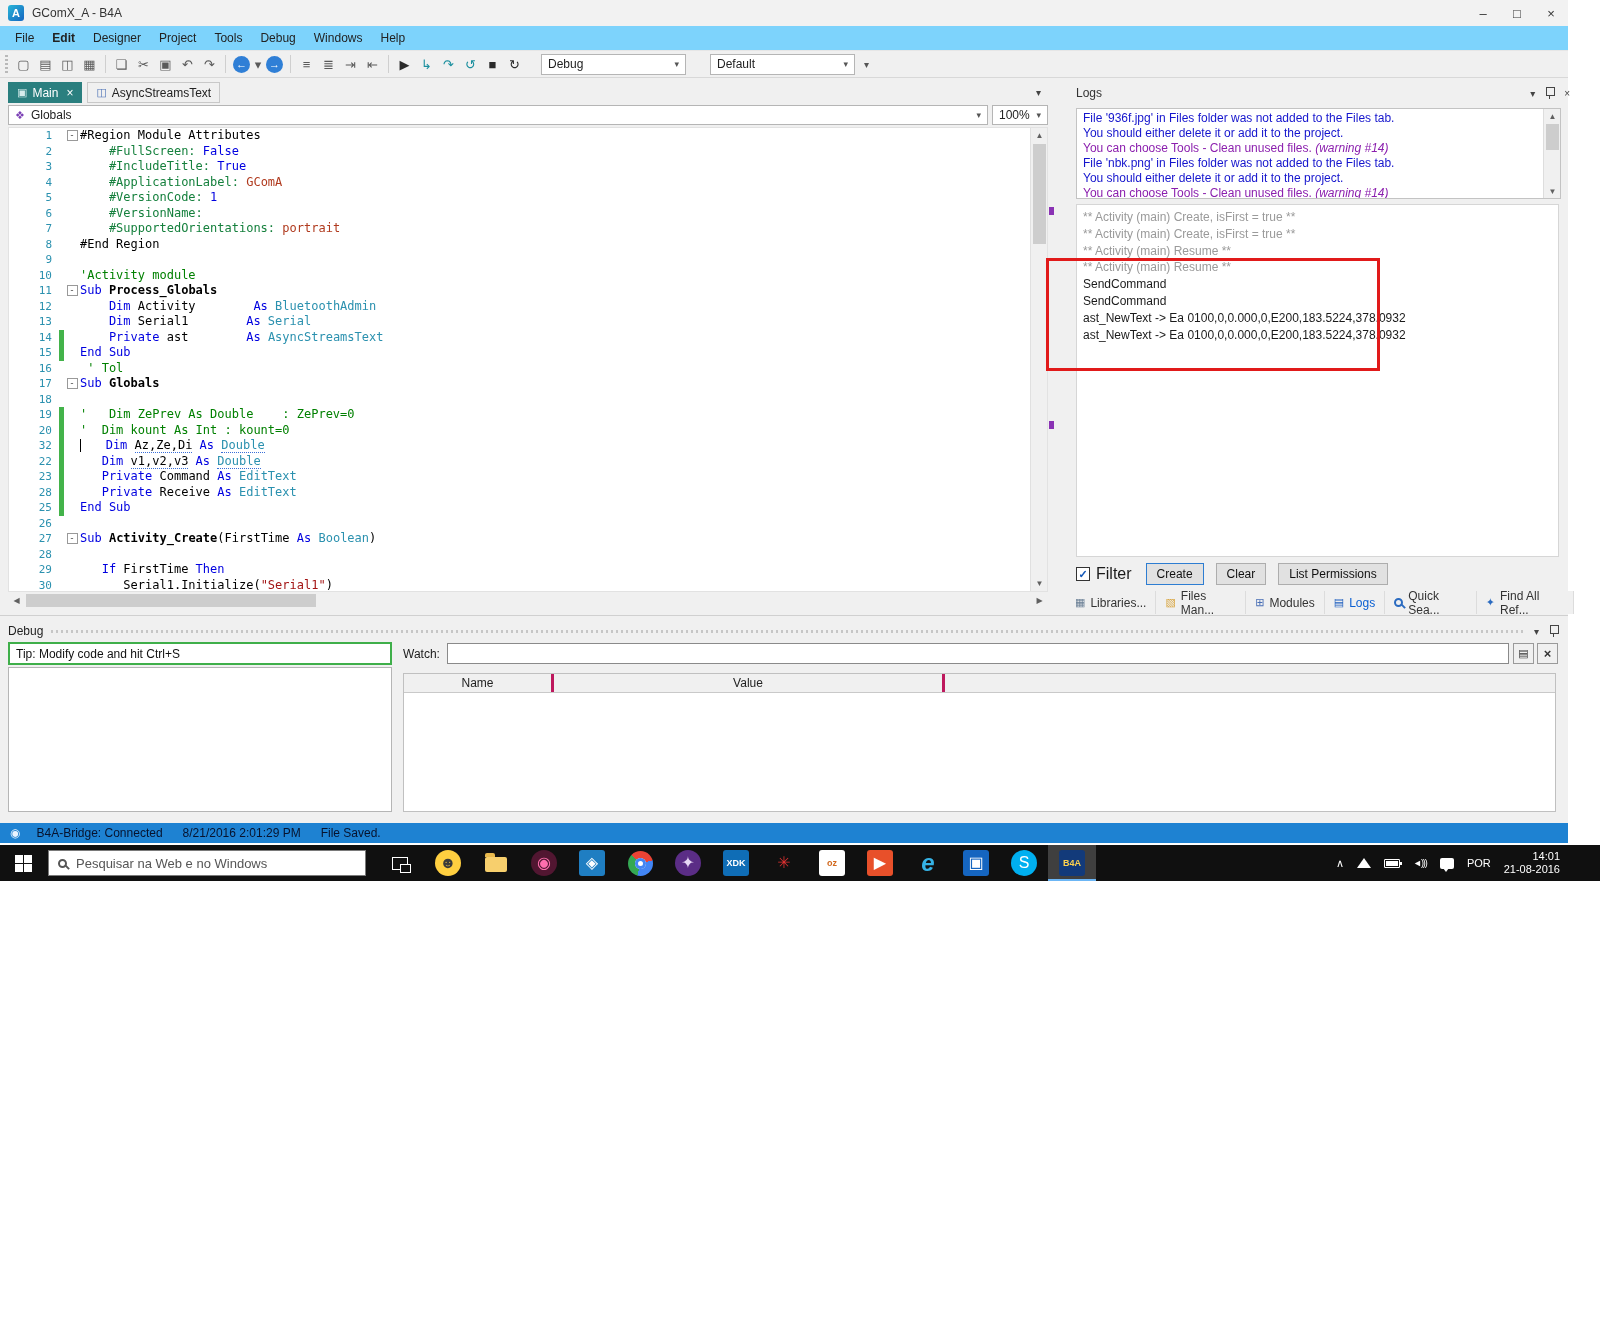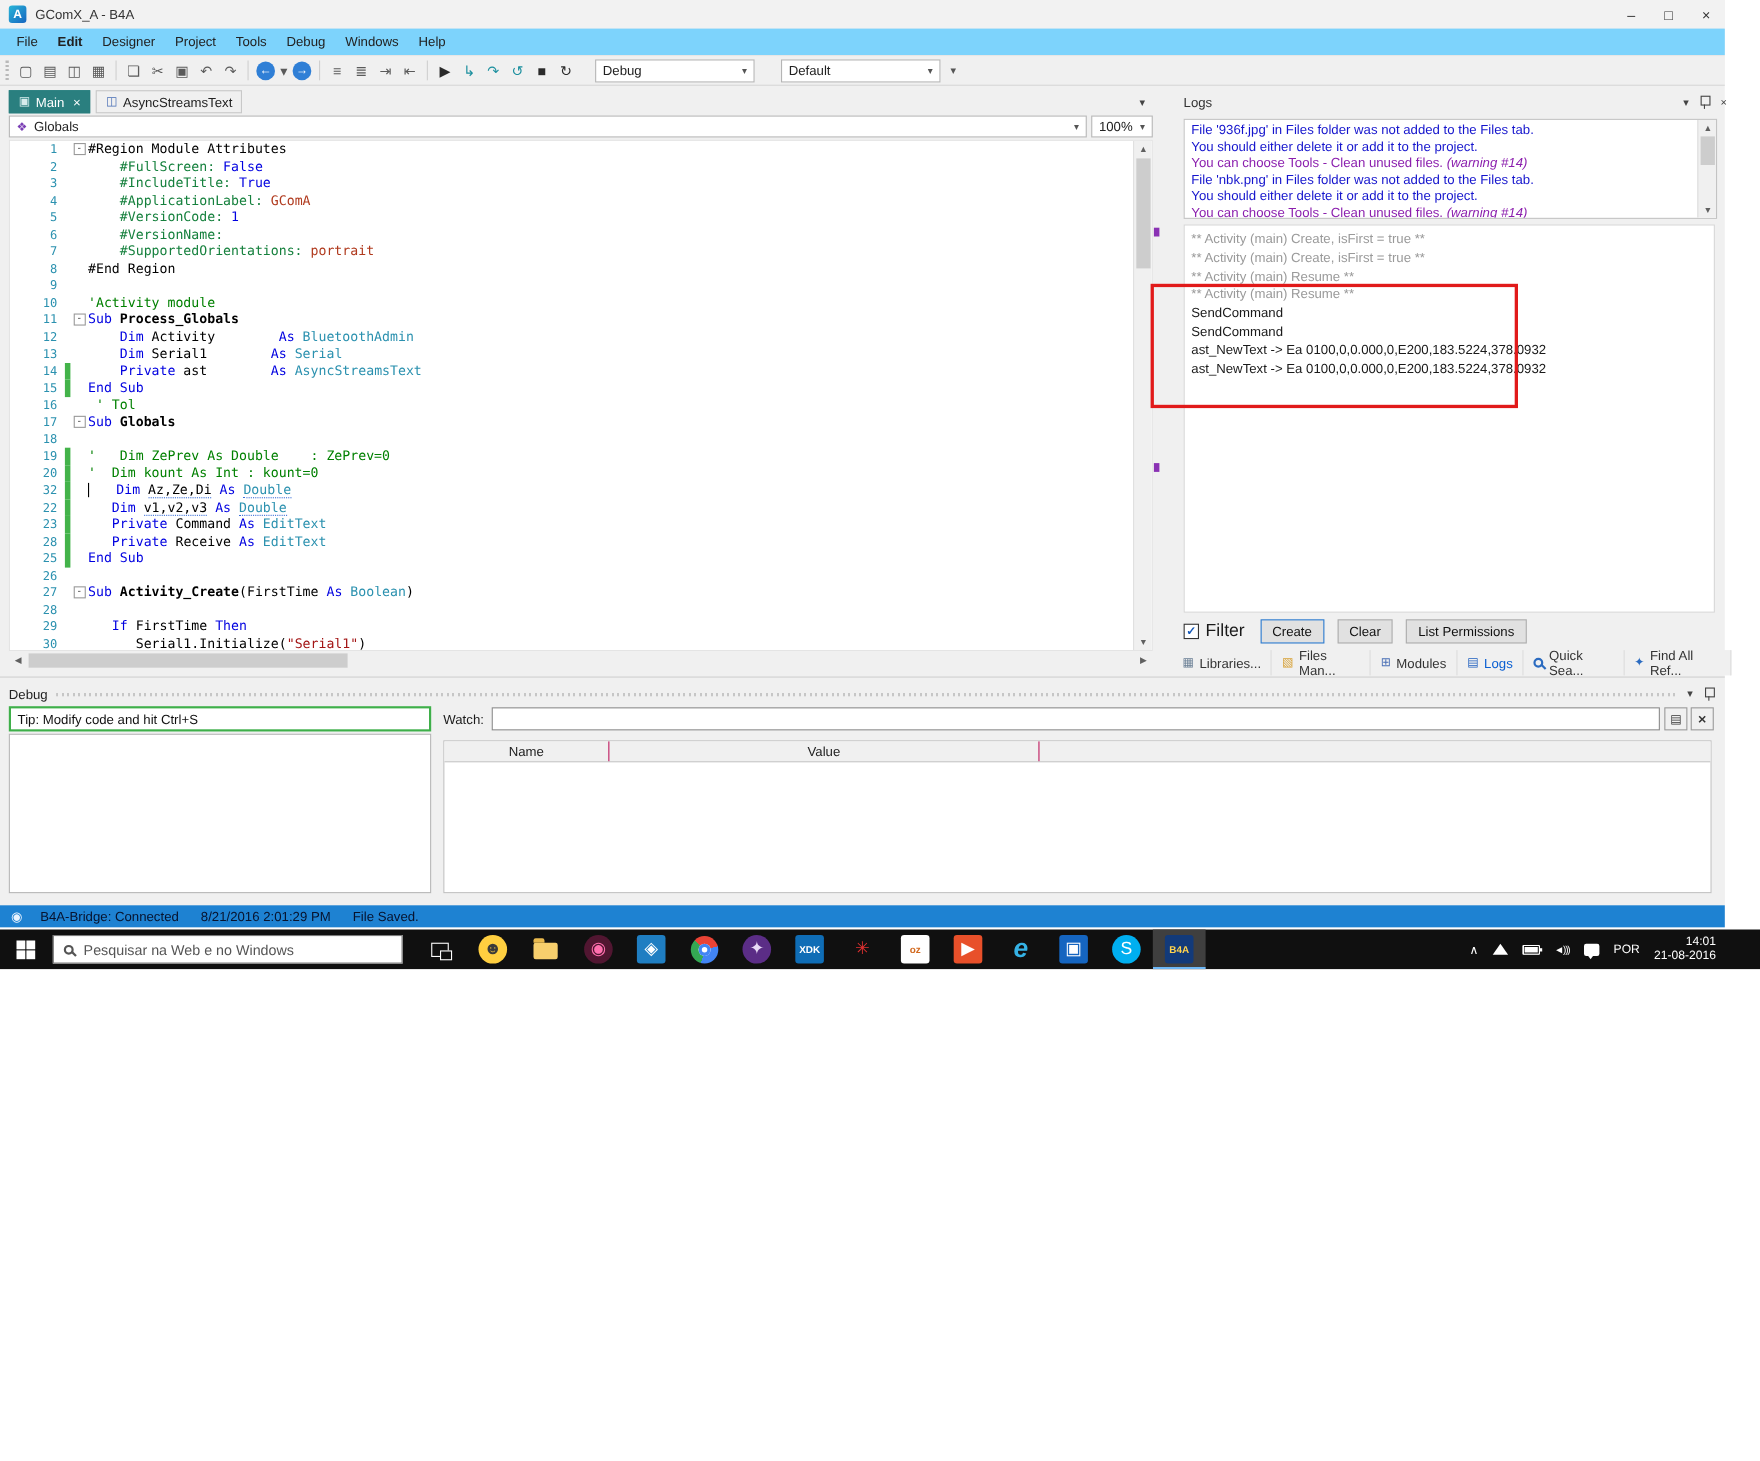--- a/index.html
+++ b/index.html
@@ -113,21 +113,21 @@
 .dots{flex:1;height:3px;background:repeating-linear-gradient(90deg,#c6c6c6 0 2px,transparent 2px 5px)}
 .tipbox{position:absolute;left:8px;top:26px;width:384px;height:23px;background:#fff;border:2px solid #3faf4a;display:flex;align-items:center;padding-left:6px;font-size:12px;color:#111}
 .dlist{position:absolute;left:8px;top:51px;width:384px;height:145px;background:#fff;border:1px solid #b5b5b5}
 .wlabel{position:absolute;left:403px;top:31px;font-size:12px}
 .winput{position:absolute;left:447px;top:27px;width:1062px;height:21px;border:1px solid #8a8a8a;font:12px "Liberation Sans",sans-serif;padding:0 4px;background:#fff}
 .wbtn2{position:absolute;top:27px;width:21px;height:21px;background:#f0f0f0;border:1px solid #9a9a9a;display:flex;align-items:center;justify-content:center;font-size:11px;color:#333}
 .wbtn2.b1{left:1513px}
 .wbtn2.b2{left:1537px;font-weight:bold;font-size:13px}
 .wtable{position:absolute;left:403px;top:57px;width:1153px;height:139px;background:#fff;border:1px solid #c0c0c0}
 .wthead{display:flex;height:19px;background:#f0f0f0;border-bottom:1px solid #c9c9c9}
-.hc{display:flex;align-items:center;justify-content:center;font-size:12px;color:#222;border-right:1px solid #be185d}
+.hc{display:flex;align-items:center;justify-content:center;font-size:12px;color:#222;border-right:3px solid #be185d}
 .hc.c0{width:150px}.hc.c1{width:391px}.hc.c2{flex:1;border-right:none}
 
 .statusbar{position:absolute;left:0;top:823px;right:0;height:20px;background:#1e82d2;display:flex;align-items:center;padding-left:10px;font-size:12px;color:#07132e}
 .sico{color:#eaf4ff;font-size:12px;margin-right:16px}
 .sb-item{margin-right:20px}
 
 .taskbar{position:absolute;left:0;top:845px;width:1600px;height:36px;background:#101010}
 .startbtn{position:absolute;left:0;top:0;width:46px;height:36px;display:flex;align-items:center;justify-content:center}
 .winlogo{display:grid;grid-template-columns:8px 8px;grid-template-rows:8px 8px;gap:1px}
 .winlogo i{background:#fff}

